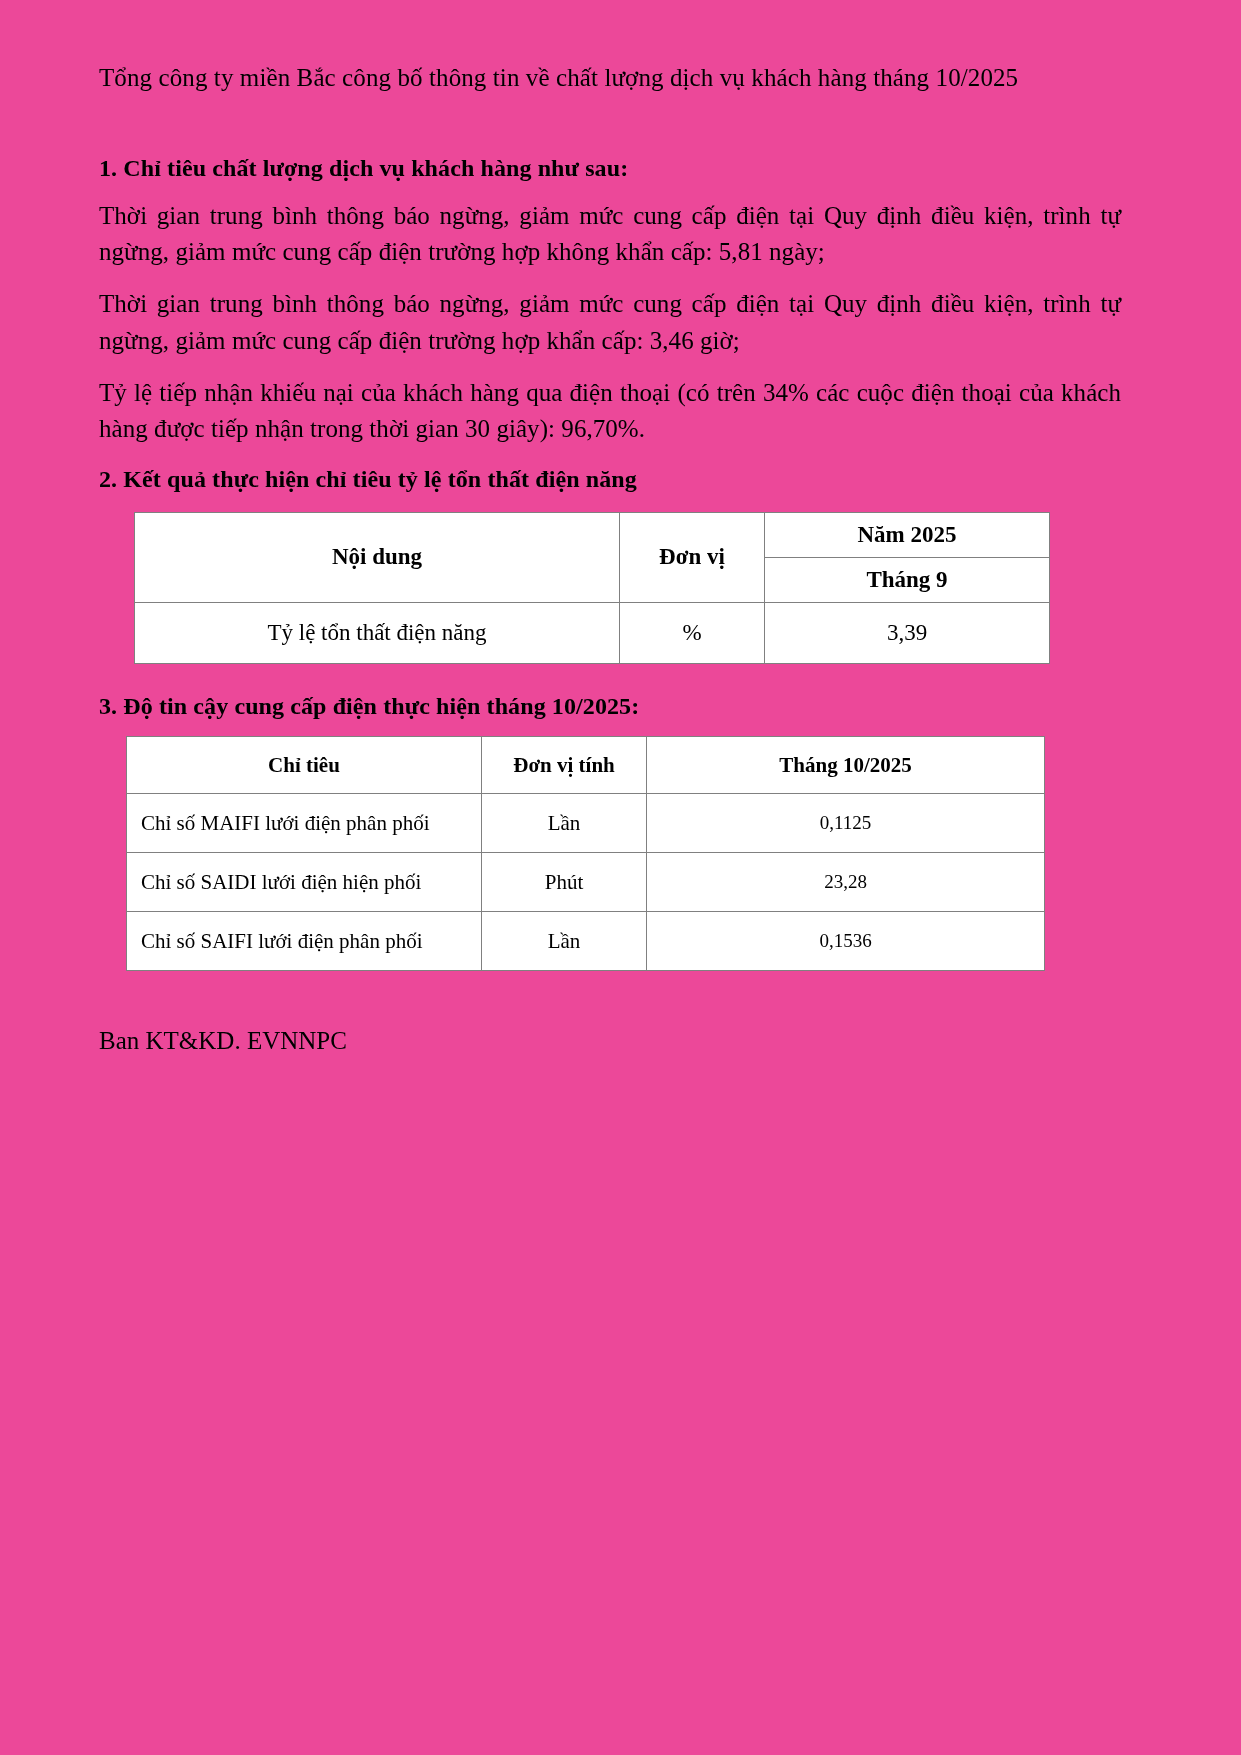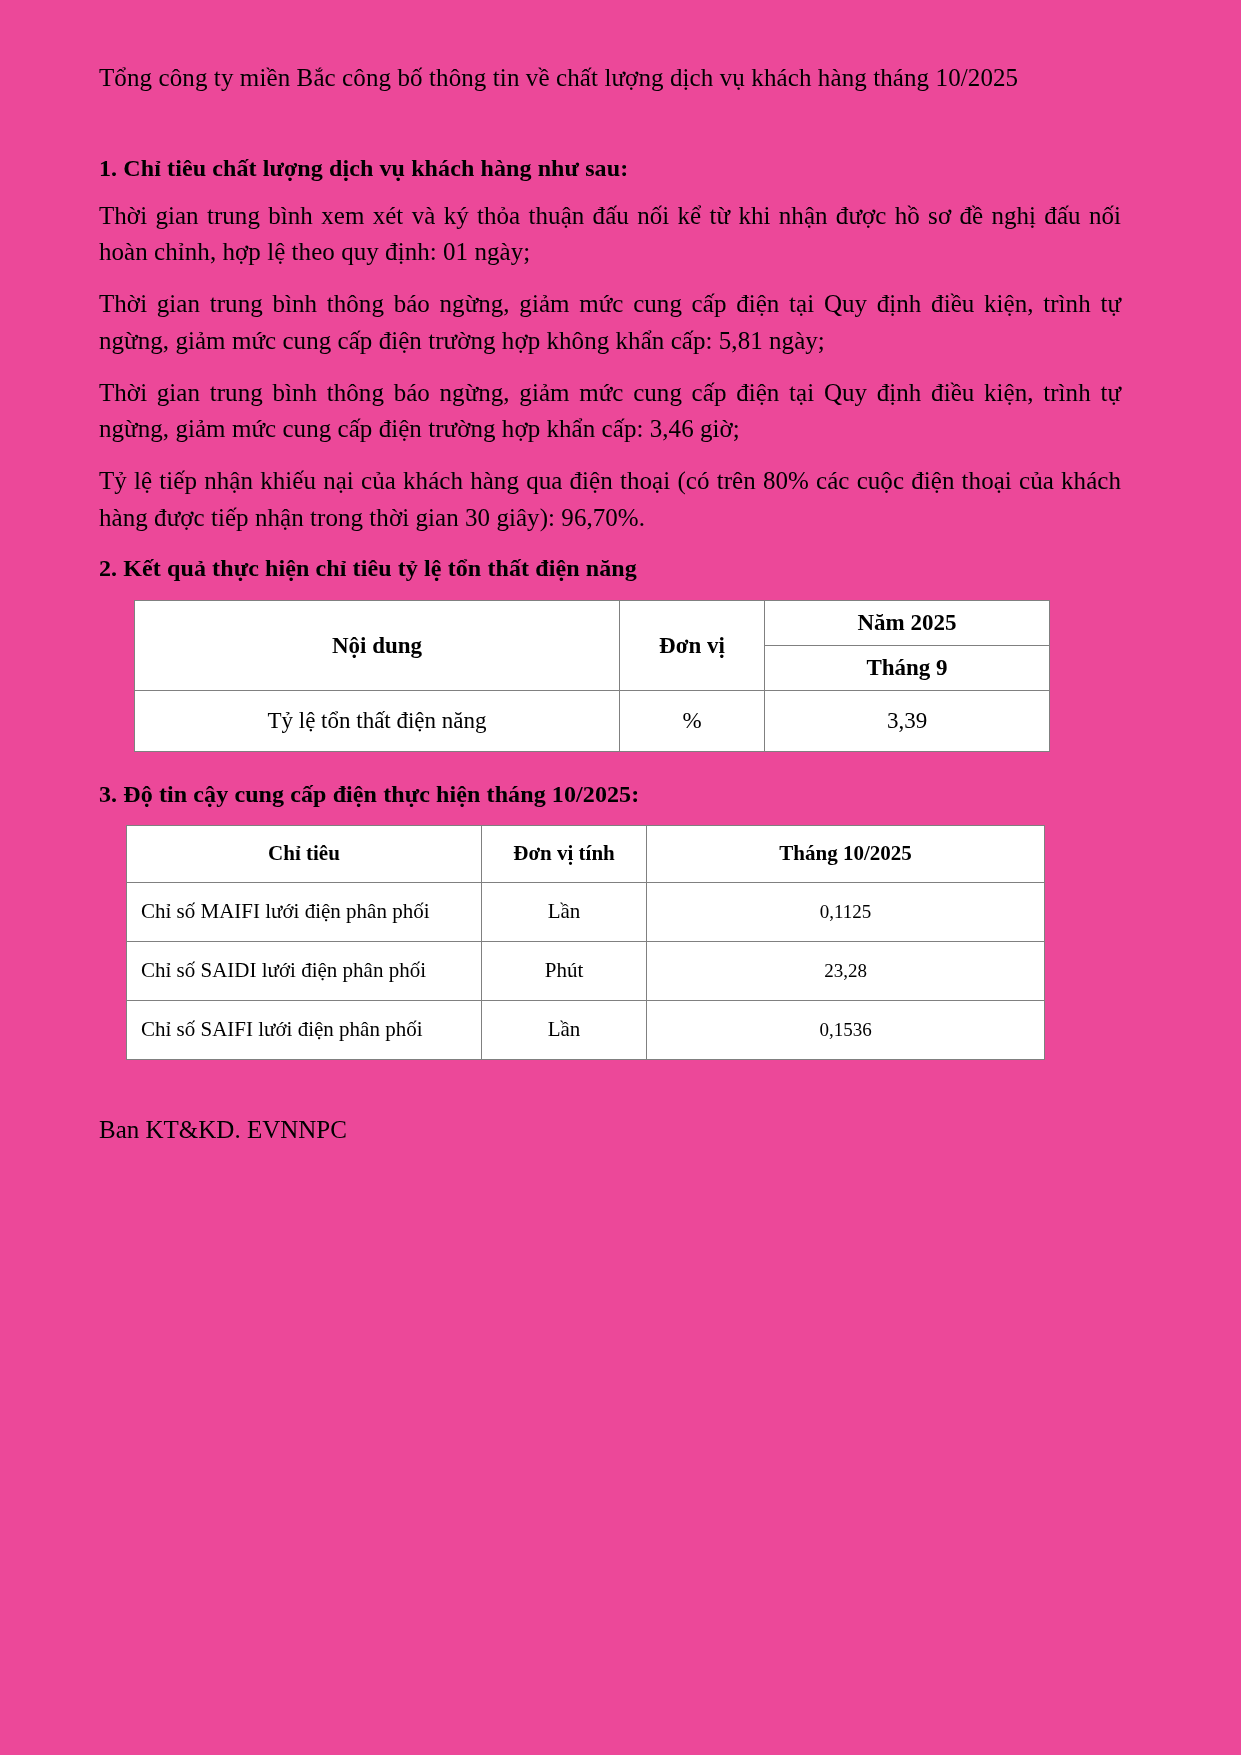--- a/index.html
+++ b/index.html
@@ -128,24 +128,23 @@
 <body>
 
 <div class="page">
 
   <p class="doc-title">Tổng công ty miền Bắc công bố thông tin về chất lượng dịch vụ khách hàng tháng 10/2025</p>
 
   <div class="spacer-lg"></div>
 
   <div>
     <p class="section-heading">1. Chỉ tiêu chất lượng dịch vụ khách hàng như sau:</p>
-    <p class="body-para">Thời gian trung bình xem xét và ký thỏa thuận đấu nối kể từ khi nhận được hồ sơ đề nghị đấu nối hoàn chỉnh, hợp lệ theo quy định: 01 ngày;</p>
     <p class="body-para">Thời gian trung bình thông báo ngừng, giảm mức cung cấp điện tại Quy định điều kiện, trình tự ngừng, giảm mức cung cấp điện trường hợp không khẩn cấp: 5,81 ngày;</p>
     <p class="body-para">Thời gian trung bình thông báo ngừng, giảm mức cung cấp điện tại Quy định điều kiện, trình tự ngừng, giảm mức cung cấp điện trường hợp khẩn cấp: 3,46 giờ;</p>
-    <p class="body-para">Tỷ lệ tiếp nhận khiếu nại của khách hàng qua điện thoại (có trên 80% các cuộc điện thoại của khách hàng được tiếp nhận trong thời gian 30 giây): 96,70%.</p>
+    <p class="body-para">Tỷ lệ tiếp nhận khiếu nại của khách hàng qua điện thoại (có trên 34% các cuộc điện thoại của khách hàng được tiếp nhận trong thời gian 30 giây): 96,70%.</p>
   </div>
 
   <div class="spacer-sm"></div>
 
   <div>
     <p class="section-heading">2. Kết quả thực hiện chỉ tiêu tỷ lệ tổn thất điện năng</p>
 
     <table class="tbl tbl-loss">
       <colgroup>
         <col class="c-name">
@@ -190,21 +189,21 @@
           <th>Tháng 10/2025</th>
         </tr>
       </thead>
       <tbody>
         <tr>
           <td class="ind">Chỉ số MAIFI lưới điện phân phối</td>
           <td>Lần</td>
           <td class="val">0,1125</td>
         </tr>
         <tr>
-          <td class="ind">Chỉ số SAIDI lưới điện phân phối</td>
+          <td class="ind">Chỉ số SAIDI lưới điện hiện phối</td>
           <td>Phút</td>
           <td class="val">23,28</td>
         </tr>
         <tr>
           <td class="ind">Chỉ số SAIFI lưới điện phân phối</td>
           <td>Lần</td>
           <td class="val">0,1536</td>
         </tr>
       </tbody>
     </table>

